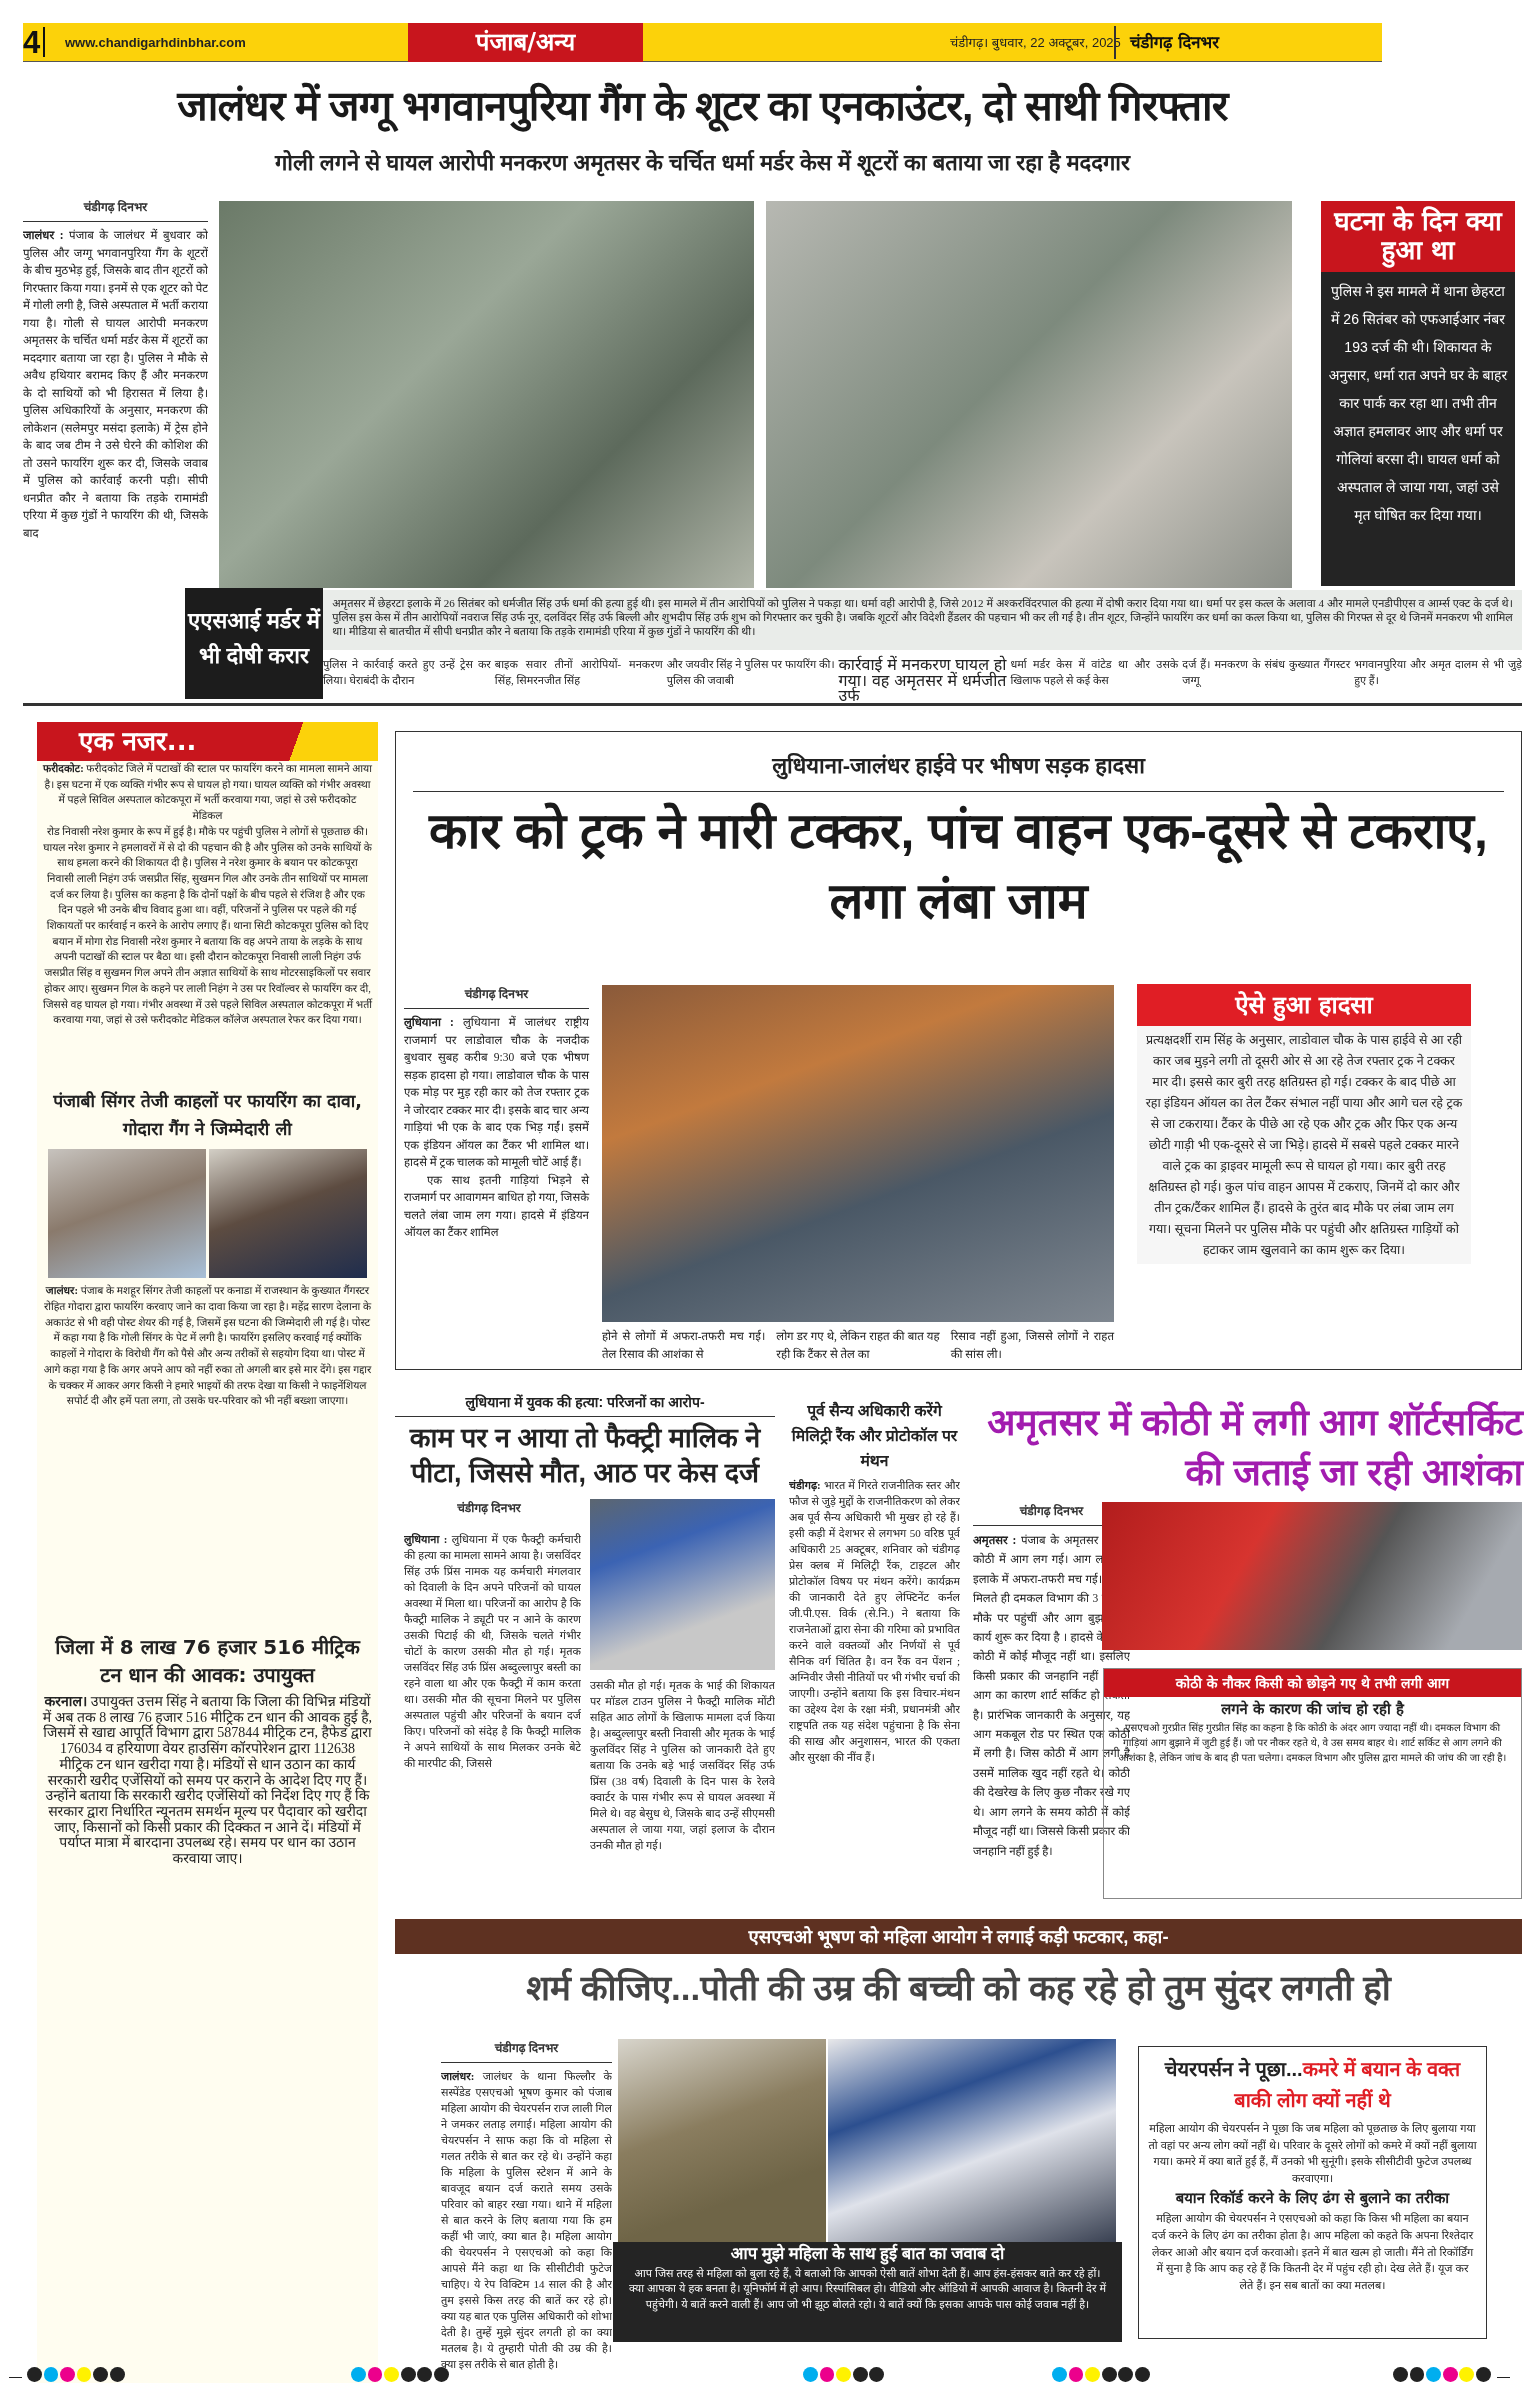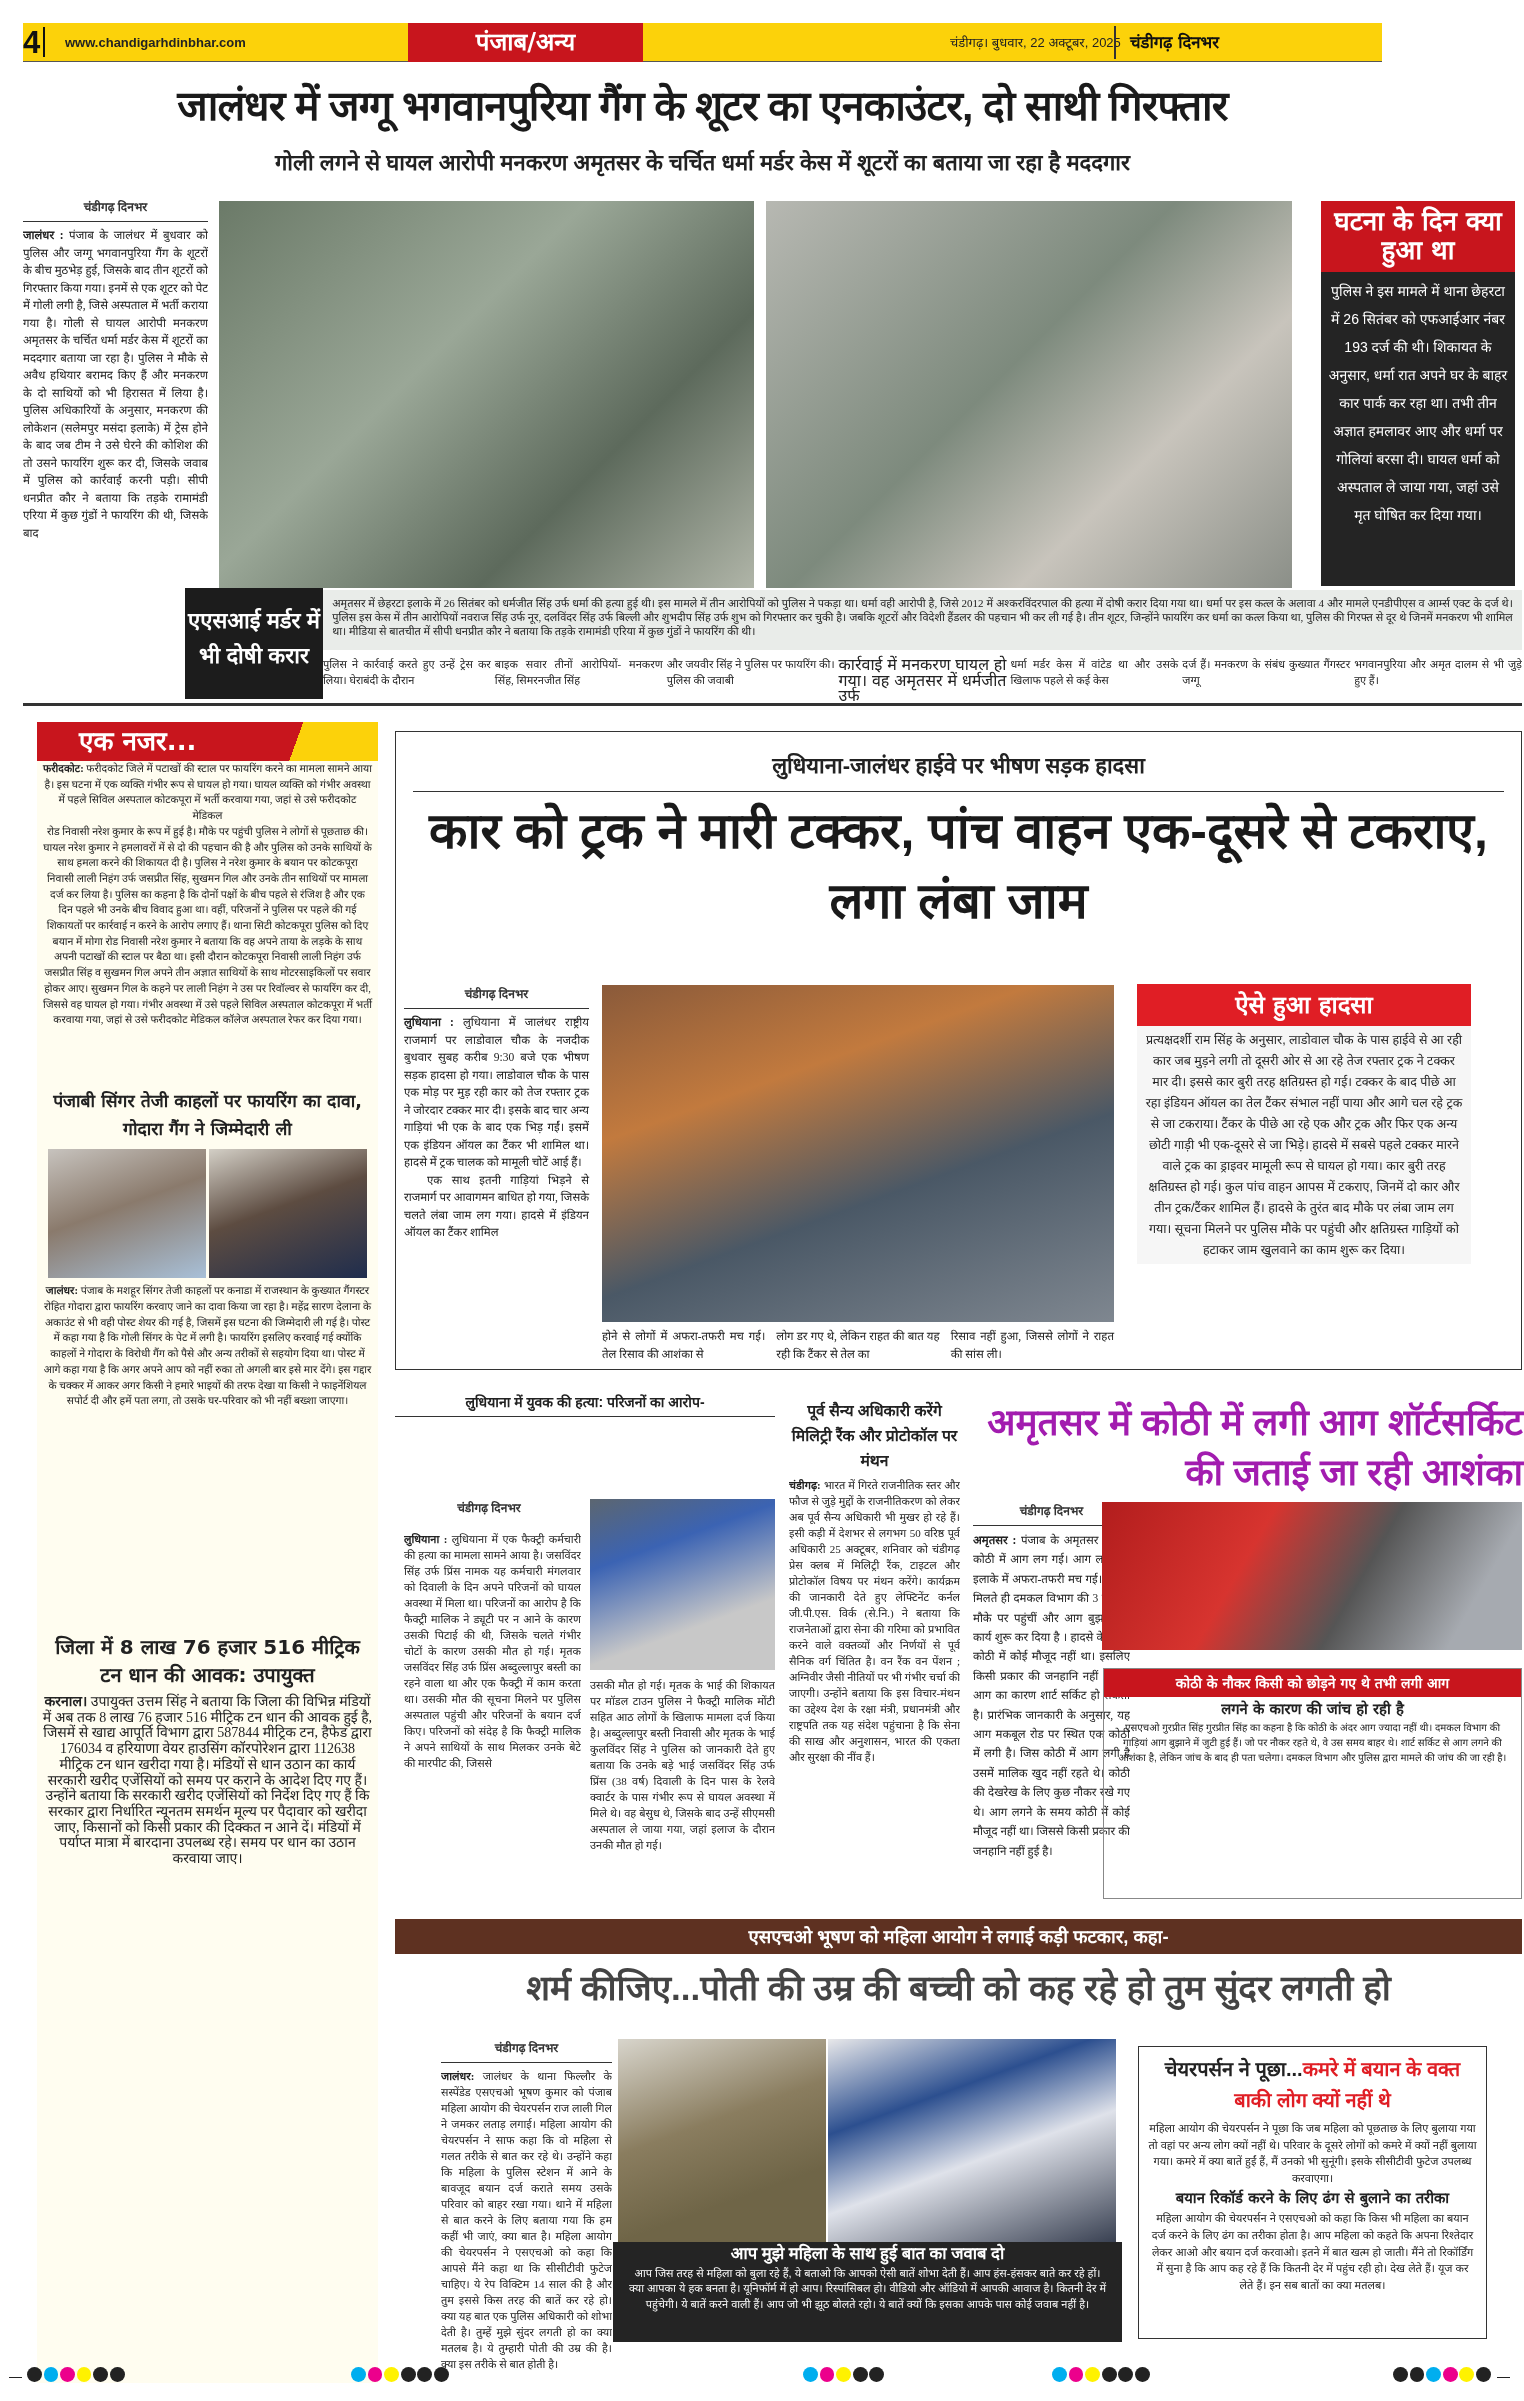--- a/index.html
+++ b/index.html
@@ -122,20 +122,21 @@
   <div class="col" style="flex:1">लोग डर गए थे, लेकिन राहत की बात यह रही कि टैंकर से तेल का</div>
   <div class="col" style="flex:1">रिसाव नहीं हुआ, जिससे लोगों ने राहत की सांस ली।</div>
 </div>
 <div class="abs" style="left:1137px;top:984px;width:334px;background:#f6f6f6">
   <div style="background:#e01e25;color:#fff;font:bold 24px/42px 'DejaVu Sans',sans-serif;text-align:center">ऐसे हुआ हादसा</div>
   <div style="font:12.5px/21px 'Liberation Sans',sans-serif;text-align:center;padding:3.7px 7.4px;color:#222">प्रत्यक्षदर्शी राम सिंह के अनुसार, लाडोवाल चौक के पास हाईवे से आ रही कार जब मुड़ने लगी तो दूसरी ओर से आ रहे तेज रफ्तार ट्रक ने टक्कर मार दी। इससे कार बुरी तरह क्षतिग्रस्त हो गई। टक्कर के बाद पीछे आ रहा इंडियन ऑयल का तेल टैंकर संभाल नहीं पाया और आगे चल रहे ट्रक से जा टकराया। टैंकर के पीछे आ रहे एक और ट्रक और फिर एक अन्य छोटी गाड़ी भी एक-दूसरे से जा भिड़े। हादसे में सबसे पहले टक्कर मारने वाले ट्रक का ड्राइवर मामूली रूप से घायल हो गया। कार बुरी तरह क्षतिग्रस्त हो गई। कुल पांच वाहन आपस में टकराए, जिनमें दो कार और तीन ट्रक/टैंकर शामिल हैं। हादसे के तुरंत बाद मौके पर लंबा जाम लग गया। सूचना मिलने पर पुलिस मौके पर पहुंची और क्षतिग्रस्त गाड़ियों को हटाकर जाम खुलवाने का काम शुरू कर दिया।</div>
 </div>
 
 <div class="abs" style="left:395px;top:1388px;width:380px">
   <div style="font:bold 14px/28px 'Liberation Sans',sans-serif;text-align:center;border-bottom:1.8px solid #333">लुधियाना में युवक की हत्या: परिजनों का आरोप-</div>
+  <div style="font:bold 27px/35px 'Liberation Sans',sans-serif;text-align:center;padding:3.7px 0">काम पर न आया तो फैक्ट्री मालिक ने पीटा, जिससे मौत, आठ पर केस दर्ज</div>
 </div>
 <div class="abs" style="left:406px;top:1499px;width:166px">
   <div class="byline" style="border:none">चंडीगढ़ दिनभर</div>
 </div>
 <div class="abs ph-turban" style="left:590px;top:1499px;width:185px;height:171px"></div>
 <div class="abs col" style="left:404px;top:1531px;width:177px;height:369px;overflow:hidden;font-size:11px;line-height:16px">
   <b>लुधियाना :</b>
   <span>लुधियाना में एक फैक्ट्री कर्मचारी की हत्या का मामला सामने आया है। जसविंदर सिंह उर्फ प्रिंस नामक यह कर्मचारी मंगलवार को दिवाली के दिन अपने परिजनों को घायल अवस्था में मिला था। परिजनों का आरोप है कि फैक्ट्री मालिक ने ड्यूटी पर न आने के कारण उसकी पिटाई की थी, जिसके चलते गंभीर चोटों के कारण उसकी मौत हो गई। मृतक जसविंदर सिंह उर्फ प्रिंस अब्दुल्लापुर बस्ती का रहने वाला था और एक फैक्ट्री में काम करता था। उसकी मौत की सूचना मिलने पर पुलिस अस्पताल पहुंची और परिजनों के बयान दर्ज किए। परिजनों को संदेह है कि फैक्ट्री मालिक ने अपने साथियों के साथ मिलकर उनके बेटे की मारपीट की, जिससे</span>
 </div>
 <div class="abs col" style="left:590px;top:1677px;width:185px;height:221px;overflow:hidden;font-size:11px;line-height:16px">उसकी मौत हो गई। मृतक के भाई की शिकायत पर मॉडल टाउन पुलिस ने फैक्ट्री मालिक मोंटी सहित आठ लोगों के खिलाफ मामला दर्ज किया है। अब्दुल्लापुर बस्ती निवासी और मृतक के भाई कुलविंदर सिंह ने पुलिस को जानकारी देते हुए बताया कि उनके बड़े भाई जसविंदर सिंह उर्फ प्रिंस (38 वर्ष) दिवाली के दिन पास के रेलवे क्वार्टर के पास गंभीर रूप से घायल अवस्था में मिले थे। वह बेसुध थे, जिसके बाद उन्हें सीएमसी अस्पताल ले जाया गया, जहां इलाज के दौरान उनकी मौत हो गई।</div>

